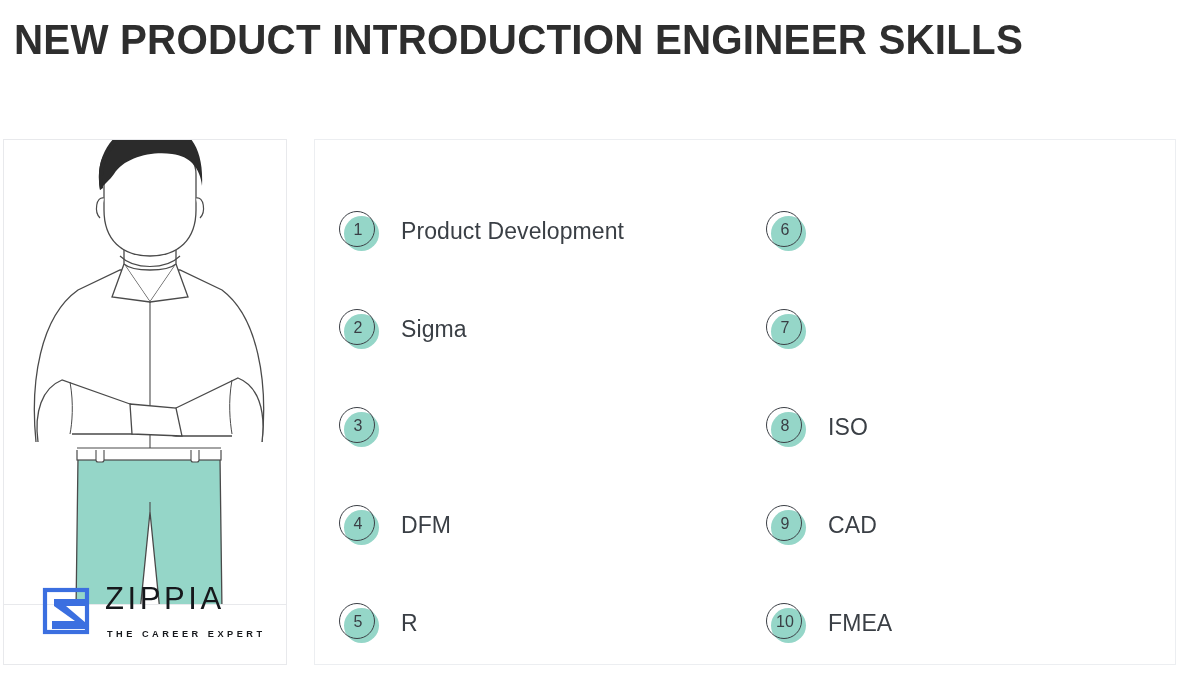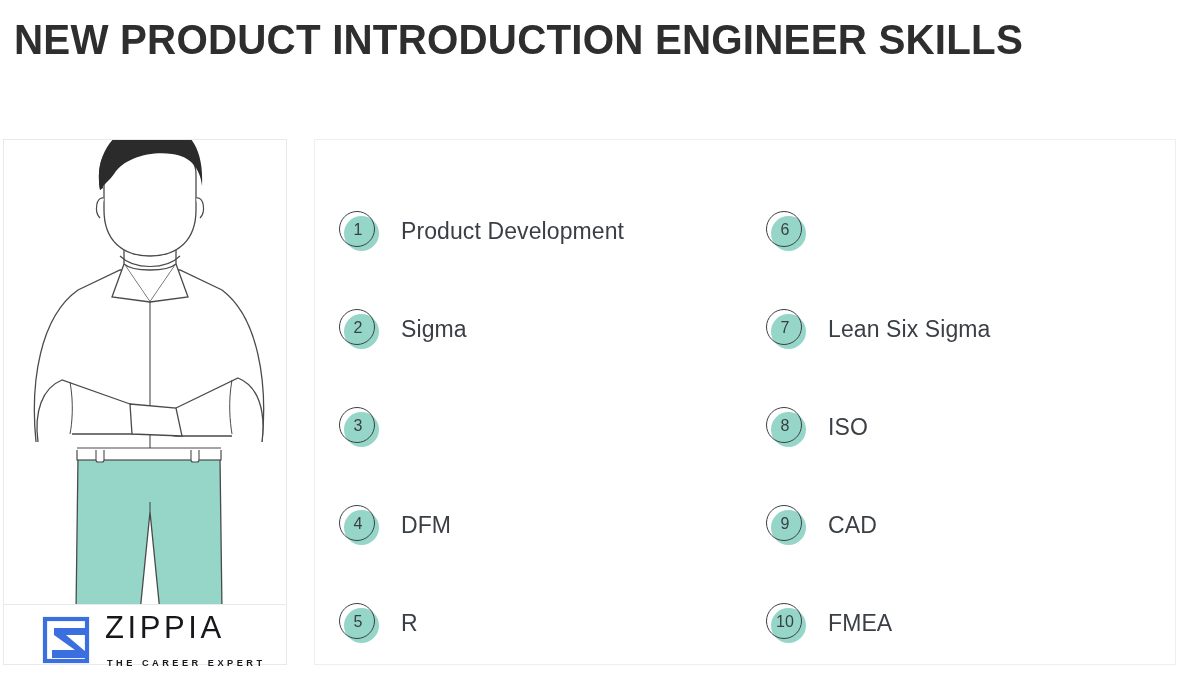--- a/index.html
+++ b/index.html
@@ -64,21 +64,21 @@
     top: 464px;
     width: 284px;
     height: 1px;
     background: #e8e9ec;
   }
 
   
   #zippia-logo {
     position: absolute;
     left: 42px;
-    top: 616px;
+    top: 587px;
     height: 48px;
     display: flex;
     align-items: center;
   }
   #zippia-mark {
     width: 52px;
     height: 48px;
     flex: 0 0 auto;
   }
   #zippia-wordmark-group {
@@ -288,21 +288,20 @@
       </span>
       <span class="skill-label">Sigma</span>
     </div>
 
     <div class="skill-item">
       <span class="badge">
         <span class="badge-fill"></span>
         <span class="badge-ring"></span>
         <span class="badge-num">7</span>
       </span>
-      <span class="skill-label">Lean Six Sigma</span>
     </div>
 
     <div class="skill-item">
       <span class="badge">
         <span class="badge-fill"></span>
         <span class="badge-ring"></span>
         <span class="badge-num">3</span>
       </span>
     </div>
 

